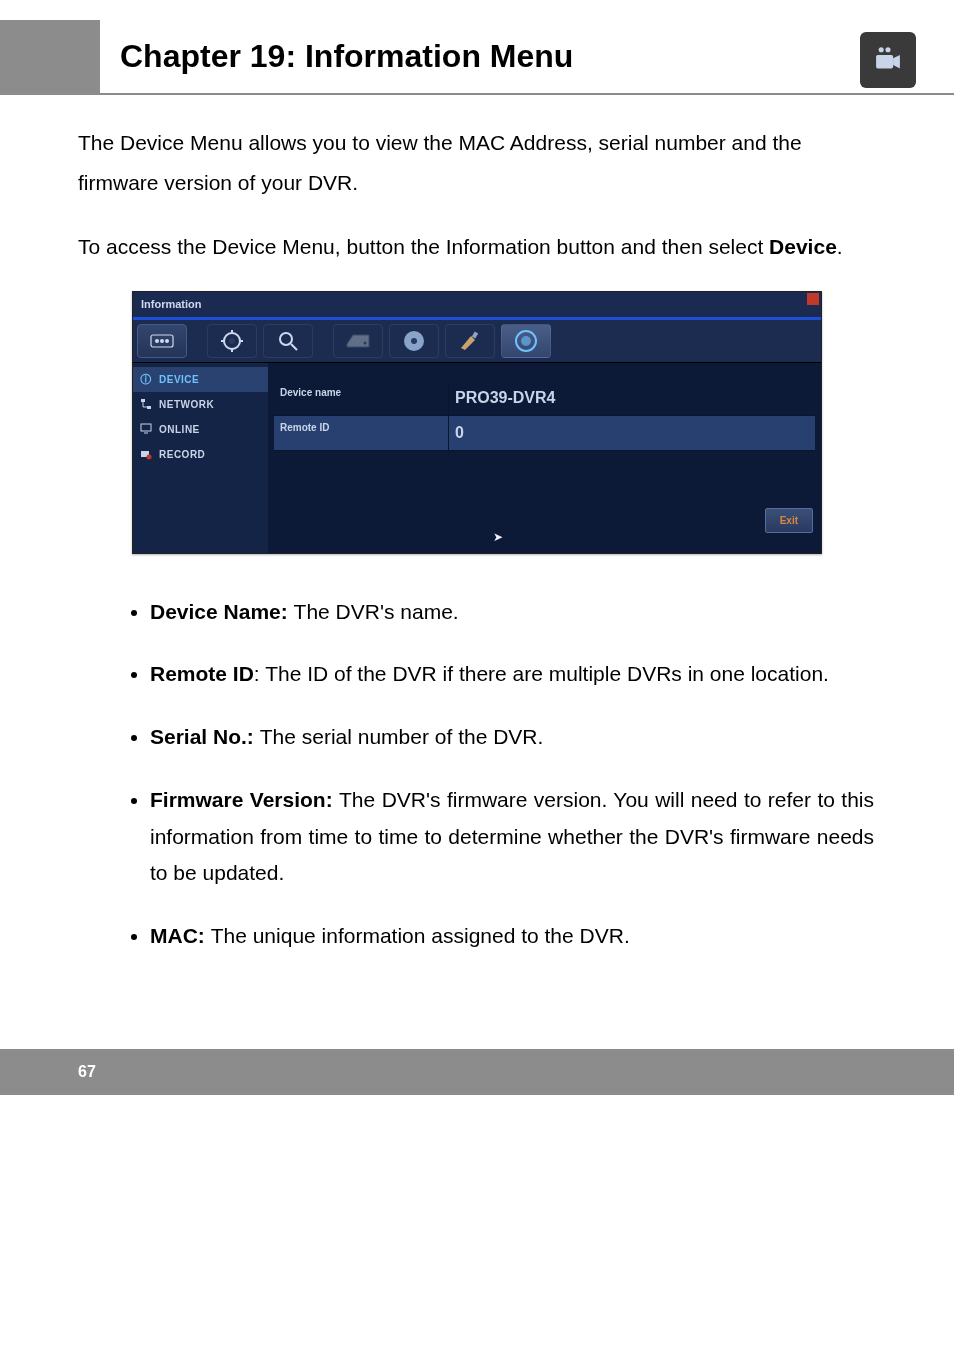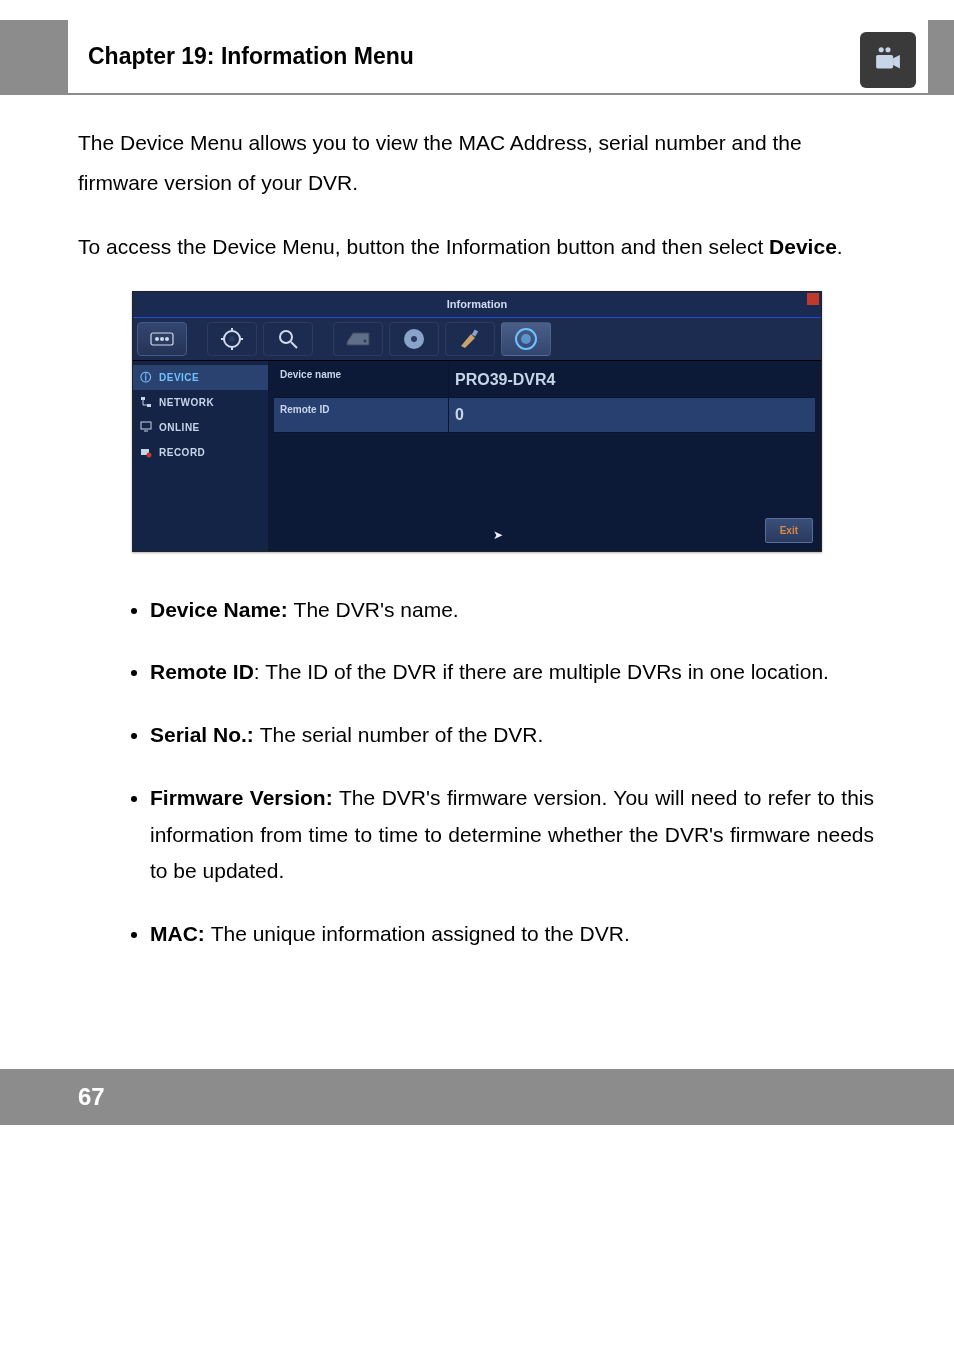--- a/index.html
+++ b/index.html
@@ -14,24 +14,24 @@
     align-items: center;
     background: #8c8c8c;
     border-top: 20px solid #fff;
     border-bottom: 2px solid #8c8c8c;
     padding: 0;
     height: 95px;
     position: relative;
   }
   .header-bar .title {
     background: #fff;
-    font-size: 23px;
+    font-size: 32px;
     font-weight: bold;
     padding: 18px 20px 18px 20px;
-    margin-left: 68px;
+    margin-left: 100px;
     margin-right: auto;
     height: 100%;
     display: flex;
     align-items: center;
     width: 860px;
   }
   .header-icon {
     width: 56px;
     height: 56px;
     background: #3a3a3a;
@@ -60,27 +60,27 @@
     margin: 4px auto 40px auto;
     background: #0c1a38;
     color: #c8d4e8;
     font-family: Arial, sans-serif;
     font-size: 11px;
     border: 1px solid #222;
     box-shadow: 0 1px 2px rgba(0,0,0,0.3);
   }
   .shot-titlebar {
     background: #1a2a50;
-    text-align: center;
+    text-align: left;
     font-size: 11px;
     font-weight: bold;
-    padding: 2px 0;
+    padding: 2px 8px;
     color: #cfd9ef;
     position: relative;
-    border-bottom: 1px solid #1d4ed8;
+    border-bottom: 3px solid #1d4ed8;
   }
   .shot-close {
     position: absolute;
     right: 2px; top: 1px;
     width: 12px; height: 12px;
     background: #c0392b;
   }
   .shot-toolbar {
     display: flex;
     background: #1c2c50;
@@ -129,20 +129,21 @@
     width: 14px; height: 14px;
     display: inline-flex;
     align-items: center;
     justify-content: center;
     font-size: 11px;
   }
   .shot-main {
     flex: 1;
     padding: 2px 6px 8px 6px;
     position: relative;
+    margin-top: 16px;
   }
   .info-row {
     display: flex;
     border-bottom: 1px solid #0a1530;
   }
   .info-row.sel { background: #274070; }
   .info-label {
     width: 175px;
     padding: 2px 6px;
     font-weight: bold;
@@ -151,21 +152,21 @@
   }
   .info-val {
     flex: 1;
     padding: 2px 6px;
     font-weight: bold;
     font-size: 16px;
   }
   .exit-btn {
     position: absolute;
     right: 8px;
-    bottom: 8px;
+    bottom: 20px;
     background: linear-gradient(#3a4f78,#2a3a60);
     border: 1px solid #556d9a;
     color: #d88844;
     font-size: 10px;
     font-weight: bold;
     padding: 2px 14px;
     border-radius: 2px;
   }
   .cursor {
     position: absolute;
@@ -183,23 +184,23 @@
     font-size: 21px;
     line-height: 1.75;
     margin-bottom: 26px;
     text-align: justify;
     padding-right: 2px;
   }
   .footer {
     background: #8c8c8c;
     color: #fff;
     font-weight: bold;
-    font-size: 24px;
+    font-size: 16px;
     padding: 14px 0 14px 78px;
-    margin-top: 50px;
+    margin-top: 28px;
   }
   b { font-weight: bold; }
 </style>
 </head>
 <body>
 
 <div class="header-bar">
   <div class="title">Chapter 19: Information Menu</div>
   <div class="header-icon">
     <svg viewBox="0 0 40 40">

